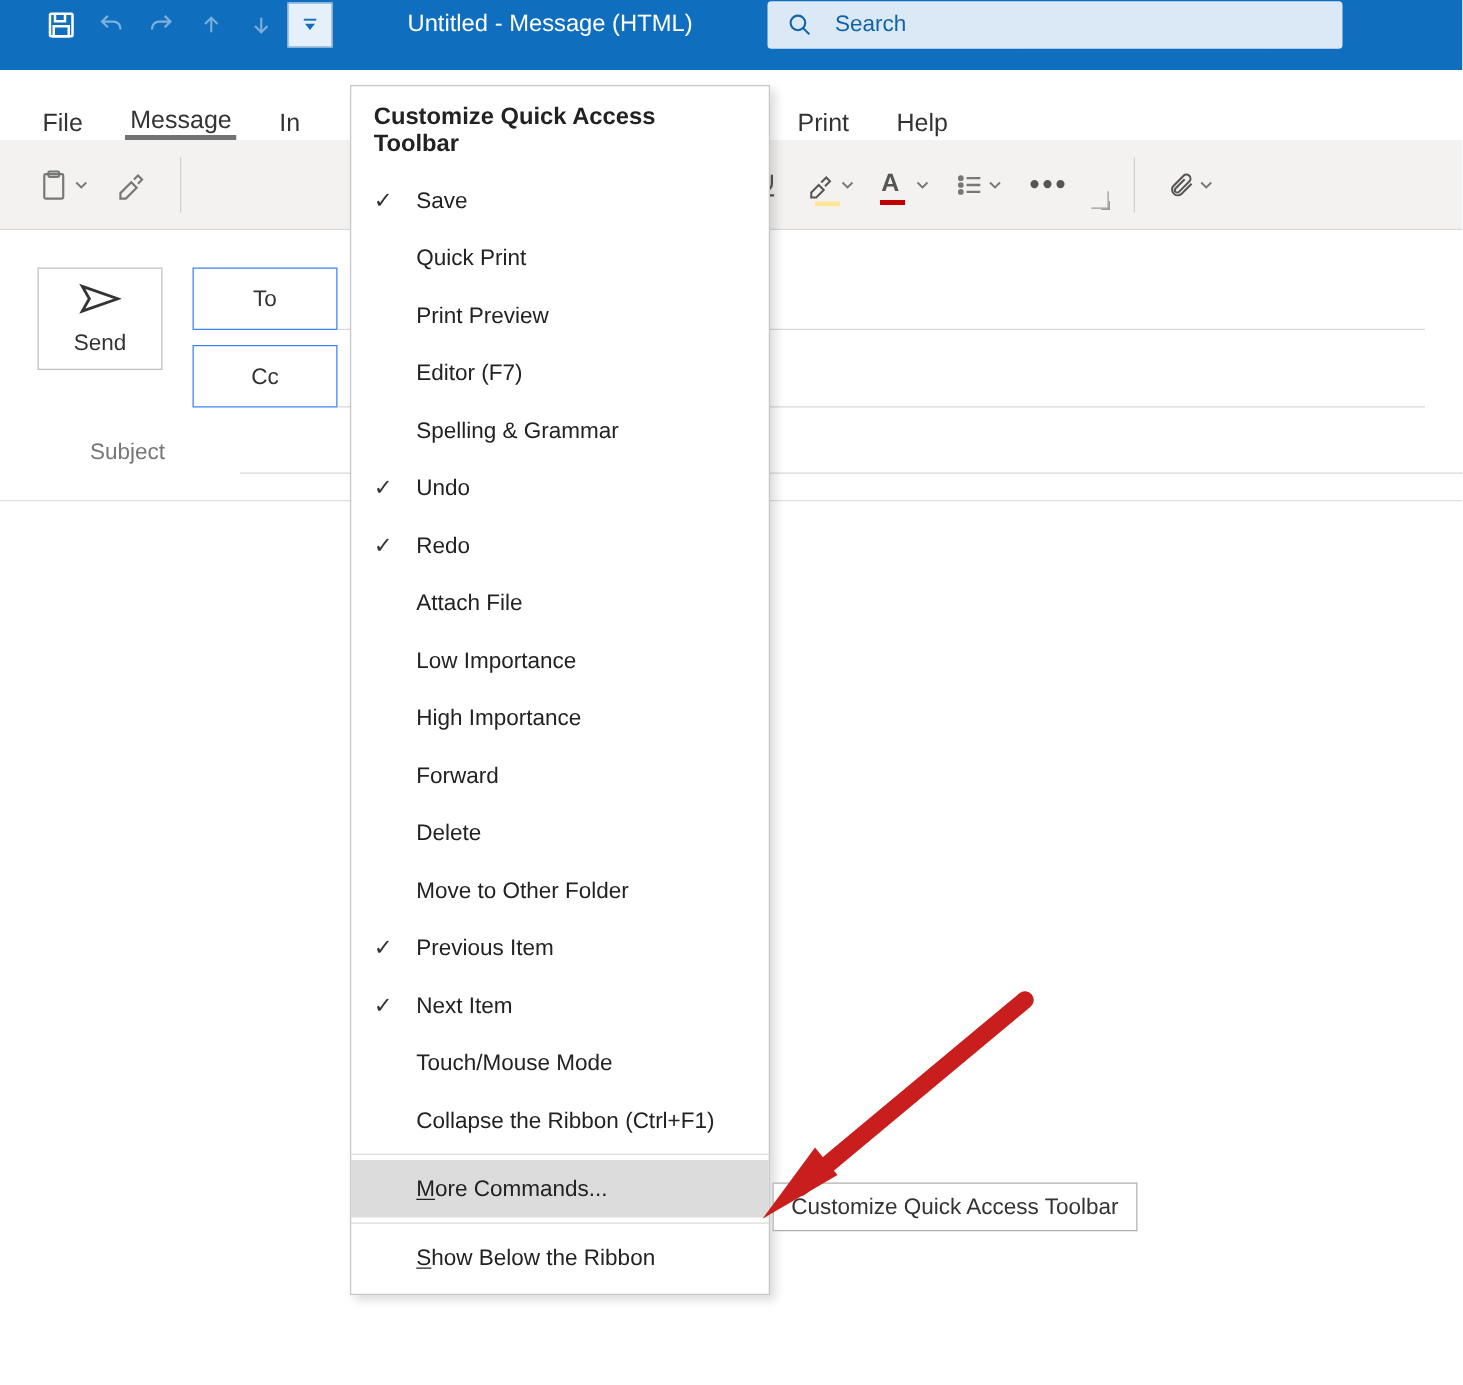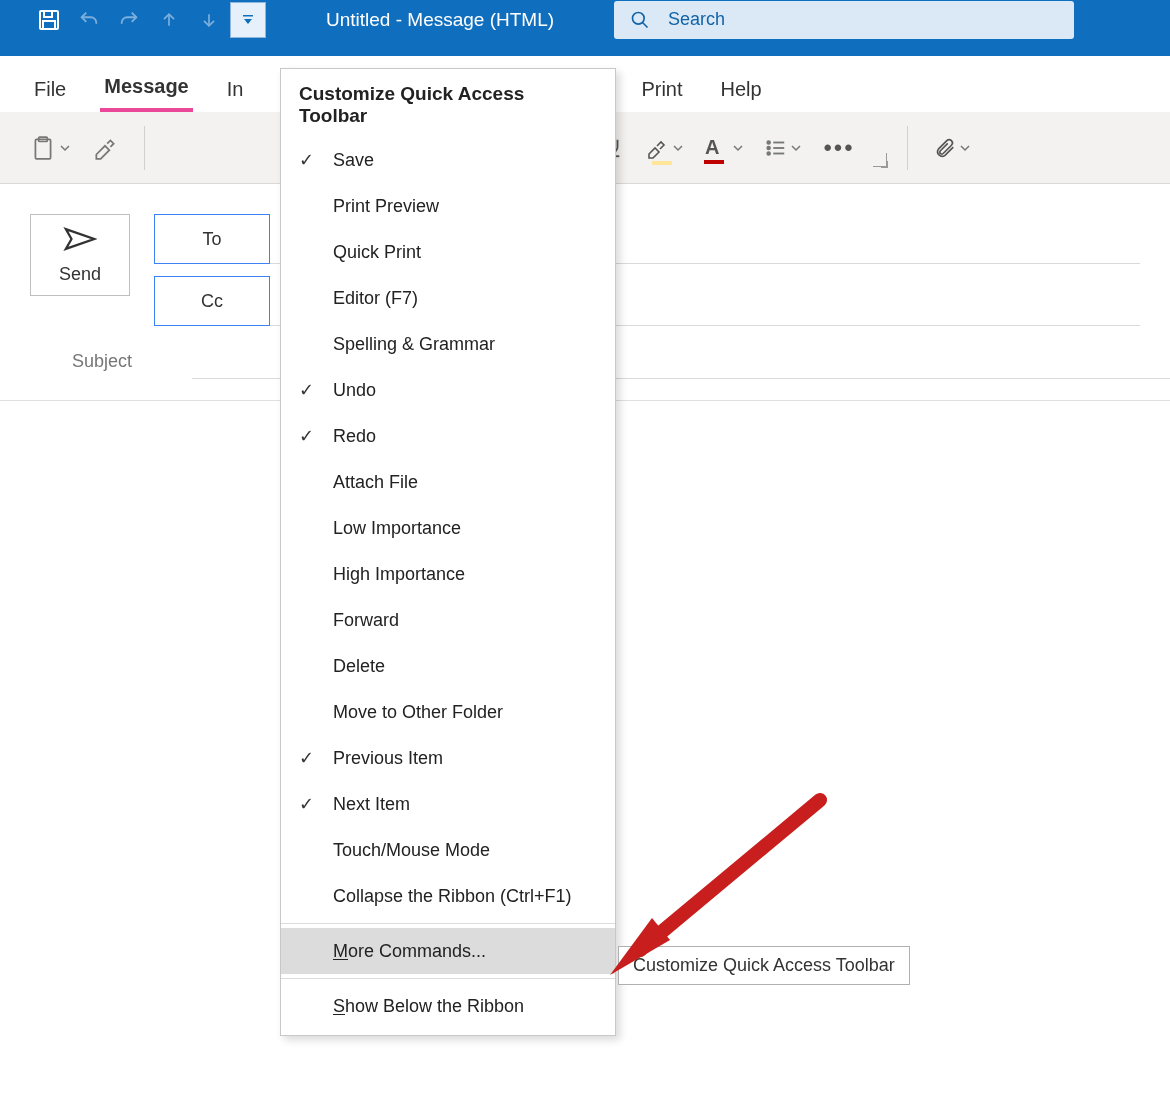--- a/index.html
+++ b/index.html
@@ -69,27 +69,27 @@
     height: 56px;
     background: #fff;
     border-bottom: 1px solid #fff;
     display: flex;
     align-items: flex-end;
     padding: 0 30px;
     gap: 30px;
     font-size: 20px;
   }
   .tab {
-    padding: 6px 4px 10px 4px;
+    padding: 6px 4px 0 4px;
     color: #333;
     cursor: default;
   }
   .tab.active {
-    font-weight: 700;
-    border-bottom: 4px solid #ec4899;
+    font-weight: 400;
+    border-bottom: 4px solid #737373;
     margin-bottom: -1px;
   }
 
   .ribbon {
     height: 72px;
     background: #f3f2f1;
     border-bottom: 1px solid #d9d9d9;
     display: flex;
     align-items: center;
     padding: 0 24px;
@@ -383,25 +383,25 @@
 
 <div class="customize-menu">
   <div class="menu-header">Customize Quick Access Toolbar</div>
 
   <div class="menu-item">
     <span class="check-col">✓</span>
     <span>Save</span>
   </div>
   <div class="menu-item">
     <span class="check-col"></span>
+      <span>Quick Print</span>
+  </div>
+  <div class="menu-item">
+    <span class="check-col"></span>
       <span>Print Preview</span>
-  </div>
-  <div class="menu-item">
-    <span class="check-col"></span>
-      <span>Quick Print</span>
   </div>
   <div class="menu-item">
     <span class="check-col"></span>
       <span>Editor (F7)</span>
   </div>
   <div class="menu-item">
     <span class="check-col"></span>
       <span>Spelling &amp; Grammar</span>
   </div>
   <div class="menu-item">

